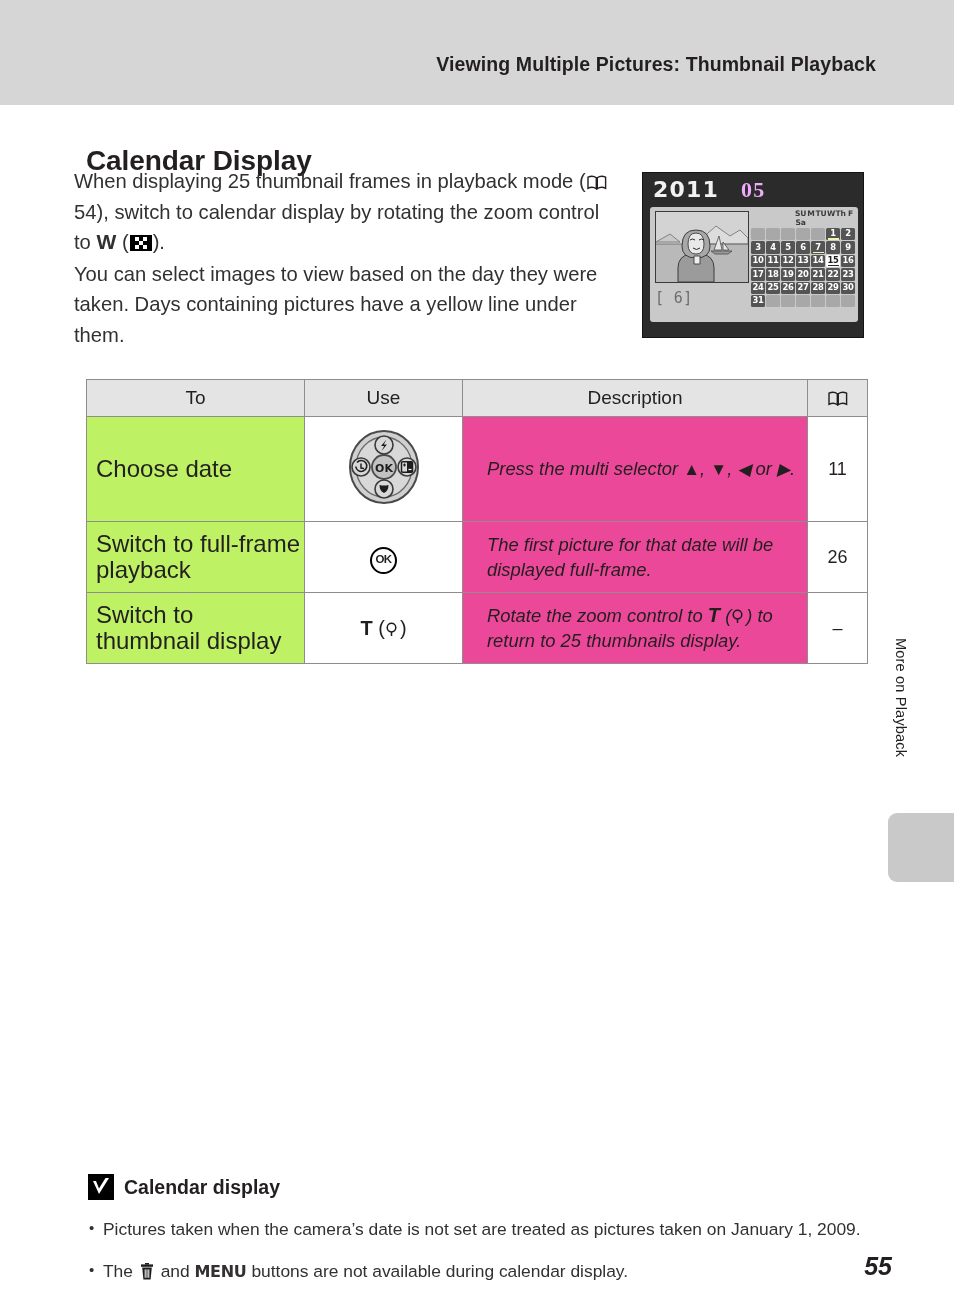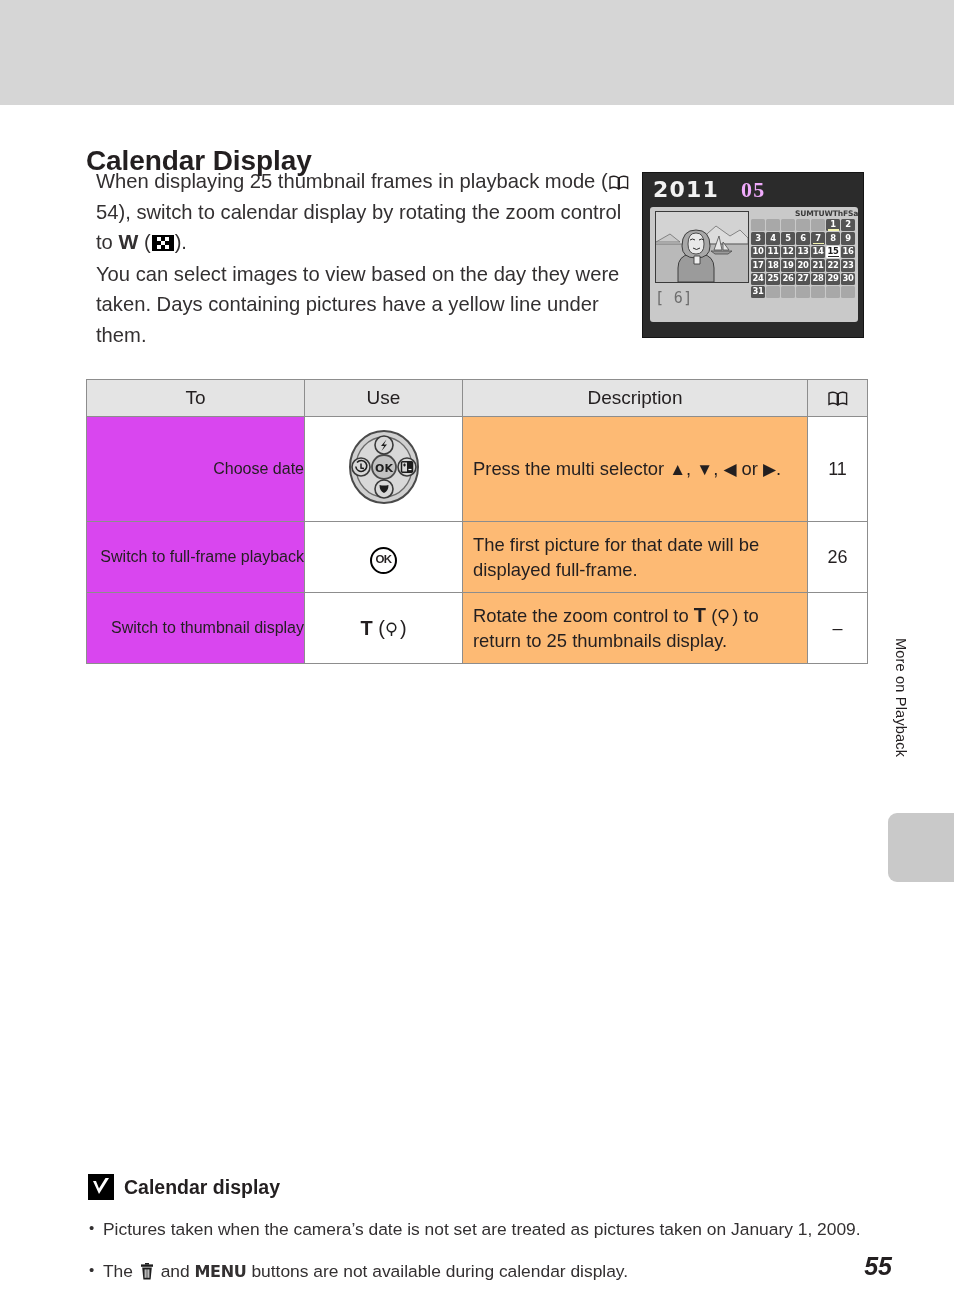--- a/index.html
+++ b/index.html
@@ -45,21 +45,21 @@
     top: 126px;
     font-size: 28px;
     font-weight: bold;
     letter-spacing: -0.1px;
     color: #231f20;
   }
 
   
   .intro {
     position: absolute;
-    left: 96px;
+    left: 74px;
     top: 166px;
     width: 540px;
     font-size: 20.2px;
     line-height: 30.5px;
     color: #333031;
   }
   .intro p { margin: 0; }
   .intro p + p { margin-top: 1px; }
   .nowrap { white-space: nowrap; }
 
@@ -146,21 +146,21 @@
     font-family: "DejaVu Sans Mono", monospace;
     letter-spacing: 0.4px;
   }
   .cal-grid {
     position: absolute;
     left: 101px; top: 2px;
     width: 104px;
   }
   .cal-dow {
     display: grid;
-    grid-template-columns: repeat(7, 1fr);
+    grid-template-columns: repeat(6, 1fr);
     color: #ffffff;
     font-size: 7.6px;
     font-weight: bold;
     text-align: center;
     font-family: "DejaVu Sans", sans-serif;
     margin-bottom: 1px;
     letter-spacing: -0.2px;
     margin-left: 44px;
   }
   .cal-dow span { color: #3b3b3b; }
@@ -221,36 +221,36 @@
     font-size: 19px;
     text-align: center;
     height: 36px;
   }
   .col-to    { width: 218px; }
   .col-use   { width: 158px; }
   .col-desc  { width: 345px; }
   .col-ref   { width: 60px; }
 
   td.cell-to {
-    background: #d946ef;
-    font-size: 16px;
+    background: #bef264;
+    font-size: 24px;
     line-height: 26px;
     padding: 6px 0 6px 9px;
-    text-align: right;
   }
   td.cell-use {
     background: #ffffff;
     text-align: center;
     font-size: 20px;
   }
   td.cell-desc {
-    background: #fdba74;
+    background: #ec4899;
     font-size: 18.4px;
     line-height: 25px;
-    padding: 6px 9px 6px 10px;
+    padding: 6px 9px 6px 24px;
+    font-style: italic;
   }
   td.cell-ref {
     background: #ffffff;
     text-align: center;
     font-size: 18px;
   }
   .row-tall td { height: 92px; }
   .row-mid  td { height: 58px; }
 
   .arrow { font-size: 17px; letter-spacing: 0; }
@@ -364,20 +364,21 @@
     font-style: italic;
     color: #231f20;
   }
 </style>
 </head>
 <body>
 
 <div id="page">
 
   <div class="header-band"></div>
+  <div class="header-title">Viewing Multiple Pictures: Thumbnail Playback</div>
 
   <h1 class="section-title">Calendar Display</h1>
 
   <div class="intro">
     <p><span>When displaying 25 thumbnail frames in playback mode (</span><span class="ico-book"><svg viewBox="0 0 20 15">
             <path d="M1 2.2c2.6-1.2 6-1.2 8.3 0.6v11c-2.3-1.7-5.7-1.7-8.3-0.5z" fill="none" stroke="#231f20" stroke-width="1.4"></path>
             <path d="M18.6 2.2c-2.6-1.2-6-1.2-8.3 0.6v11c2.3-1.7 5.7-1.7 8.3-0.5z" fill="none" stroke="#231f20" stroke-width="1.4"></path>
             <rect x="9.2" y="2.6" width="1.3" height="11" fill="#231f20"></rect>
           </svg></span> <span>54</span><span>), switch to calendar display by rotating the zoom control to </span><span class="nowrap"><span class="bold-letter">W</span> <span>(</span><span class="ico-thumb"></span><span>).</span></span></p>
     <p>You can select images to view based on the day they were taken. Days containing pictures have a yellow line under them.</p>

